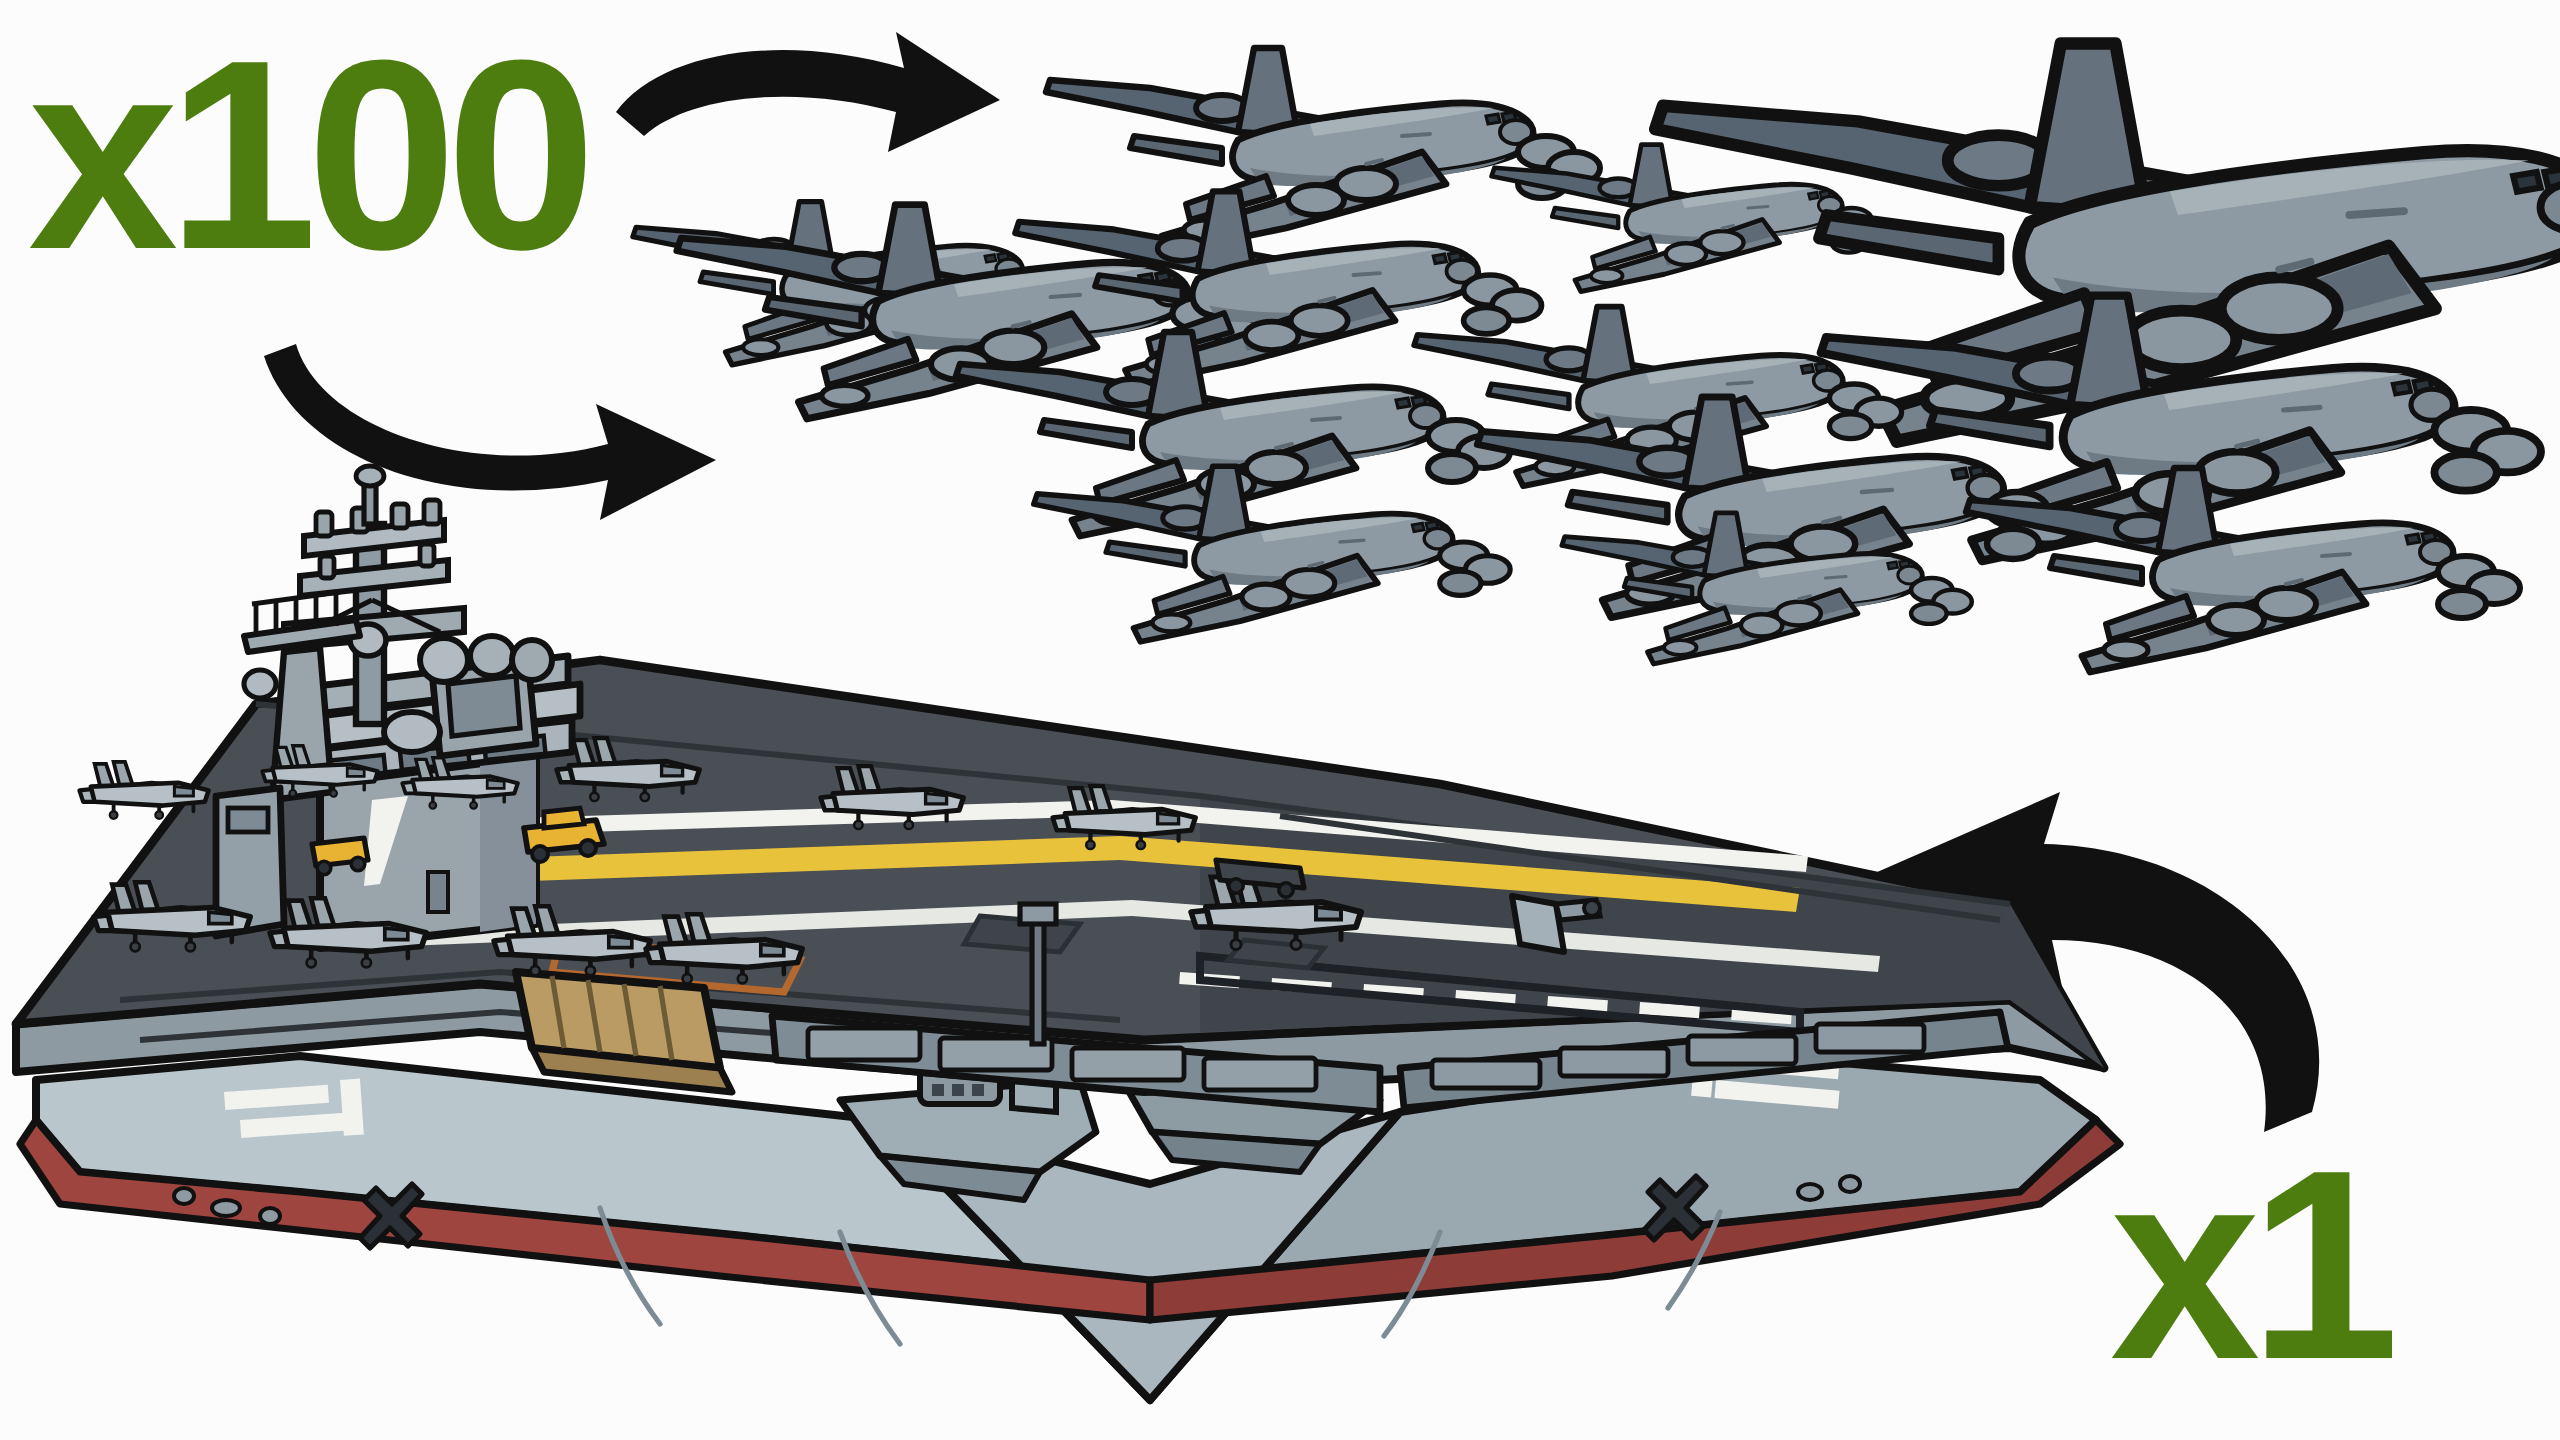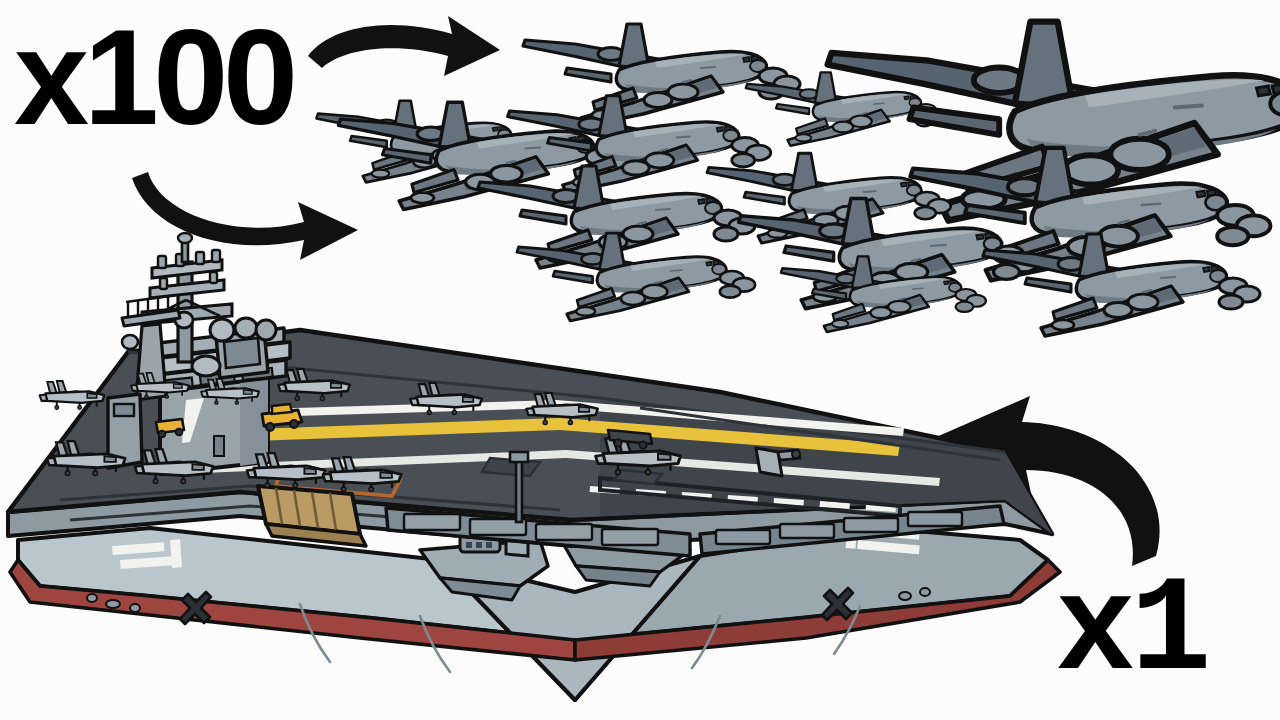--- a/index.html
+++ b/index.html
@@ -10,28 +10,28 @@
     font-family:"Liberation Sans", sans-serif;
     position:relative;
   }
   #stage{position:absolute;left:0;top:0;width:1280px;height:720px;}
   #stage svg{display:block;width:1280px;height:720px;}
 
   .multiplier-label{
     position:absolute;
     font-family:"Liberation Sans", sans-serif;
     font-weight:bold;
-    color:#000000;
+    color:#4d7c0f;
     letter-spacing:-0.04em;
     line-height:1;
     user-select:none;
     white-space:nowrap;
   }
   #label-x100{ left:14px; top:10px; font-size:135px; }
-  #label-x1  { left:1055px; top:565px; font-size:135px;font-family:Liberation Mono, monospace; }
+  #label-x1  { left:1055px; top:565px; font-size:135px; }
 </style>
 </head>
 <body>
 
 <div id="stage">
 <svg viewBox="0 0 1280 720" xmlns="http://www.w3.org/2000/svg">
   <defs>
 
     <g id="b52">
 

